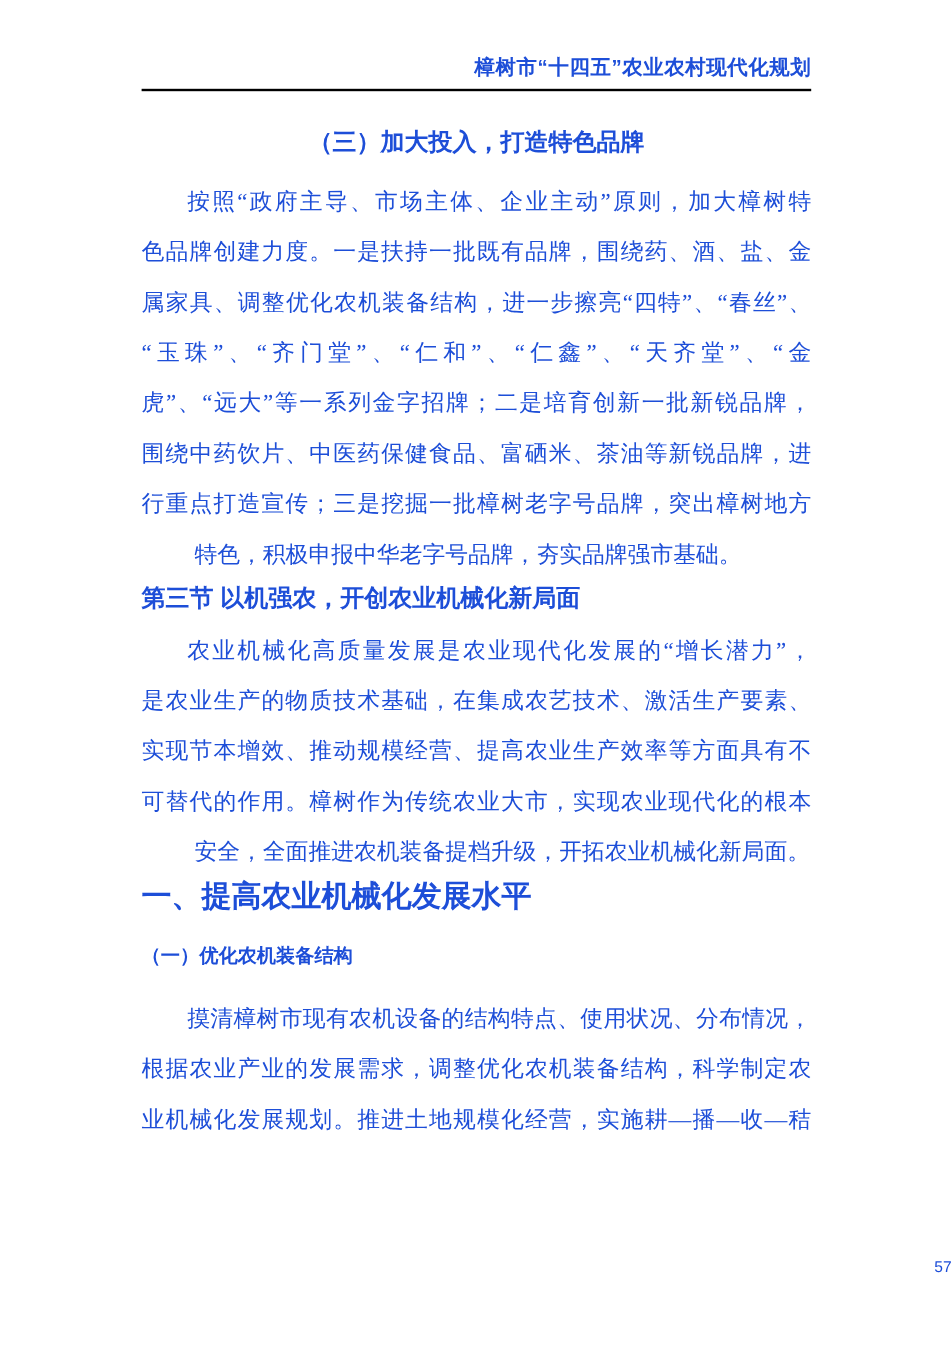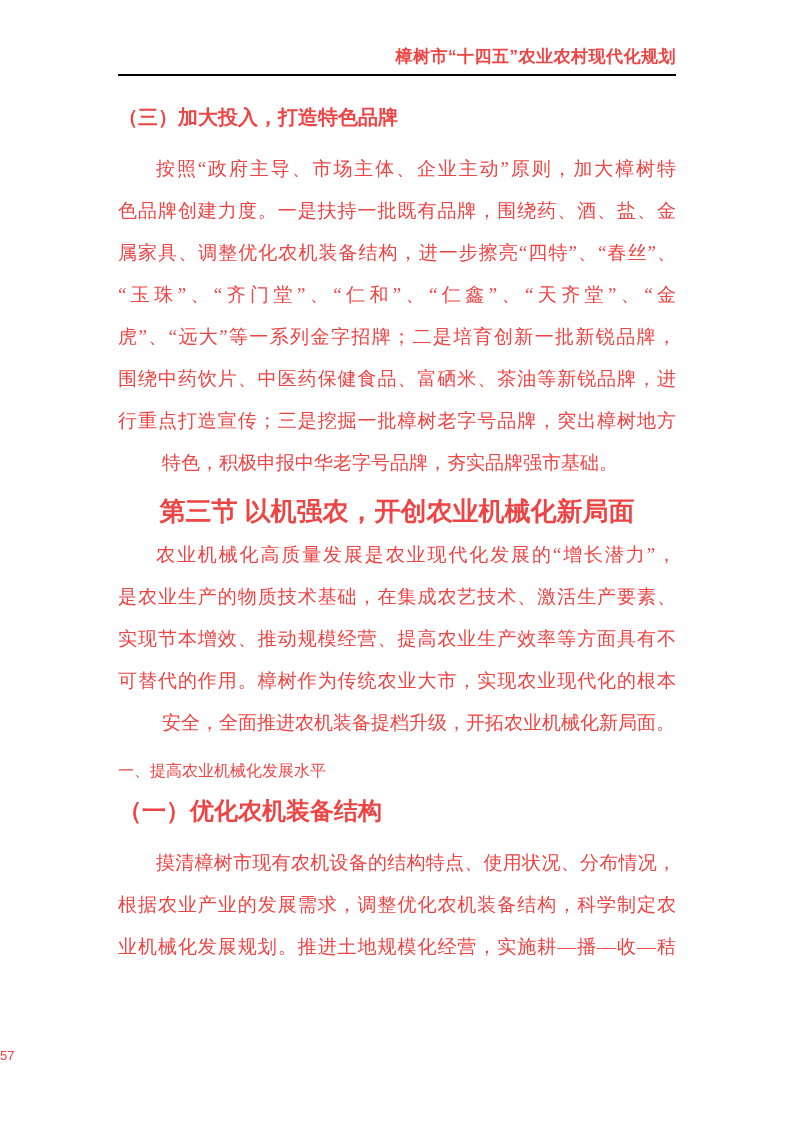--- a/index.html
+++ b/index.html
@@ -5,21 +5,21 @@
   html, body {
     margin: 0;
     padding: 0;
     background: #ffffff;
   }
   .page {
     position: relative;
     width: 793px;
     height: 1122px;
     background: #ffffff;
-    color: #ef4444;
+    color: #1d4ed8;
     overflow: hidden;
     font-family: "Liberation Serif", "DejaVu Serif", serif;
   }
   .running-head {
     position: absolute;
     top: 46px;
     left: 118px;
     width: 558px;
     text-align: right;
     font-family: "Liberation Sans", "DejaVu Sans", sans-serif;
@@ -40,40 +40,40 @@
     position: absolute;
     top: 96px;
     left: 118px;
     width: 558px;
   }
   .h-brand {
     margin-top: 8px;
     font-size: 20px;
     font-weight: bold;
     line-height: 30px;
-    font-family: Liberation Mono, monospace;
+    font-family: Liberation Sans, sans-serif;
+    text-align: center;
   }
   .h-section {
-    margin-top: 12px;
-    font-size: 26px;
+    margin-top: 0;
+    font-size: 20px;
     font-weight: bold;
     line-height: 30px;
-    text-align: center;
     font-family: "Liberation Sans", "DejaVu Sans", sans-serif;
   }
   .h-sub-num {
-    margin-top: 12px;
-    font-size: 16px;
-    font-weight: normal;
+    margin-top: 0;
+    font-size: 25px;
+    font-weight: bold;
     line-height: 30px;
     font-family: "Liberation Sans", "DejaVu Sans", sans-serif;
   }
   .h-sub-item {
-    margin-top: 10px;
-    font-size: 24px;
+    margin-top: 21px;
+    font-size: 16px;
     font-weight: bold;
     line-height: 30px;
     font-family: "Liberation Serif", "DejaVu Serif", serif;
   }
   .para { margin: 0; }
   .para.m1 { margin-top: 14px; }
   .para.m2 { margin-top: 8px; }
   .para.m3 { margin-top: 16px; }
   .bl {
     height: 42px;
@@ -89,21 +89,21 @@
   .bl.end {
     text-align: left;
     text-align-last: left;
     margin-left: 44px;
   }
   .page-number {
     position: absolute;
     top: 1048px;
     left: 0;
     width: 100%;
-    text-align: left;
+    text-align: right;
     font-family: "Liberation Sans", "DejaVu Sans", sans-serif;
     font-size: 13px;
   }
 </style>
 </head>
 <body>
 
 <div class="page">
 
   <div class="running-head">樟树市“十四五”农业农村现代化规划</div>

